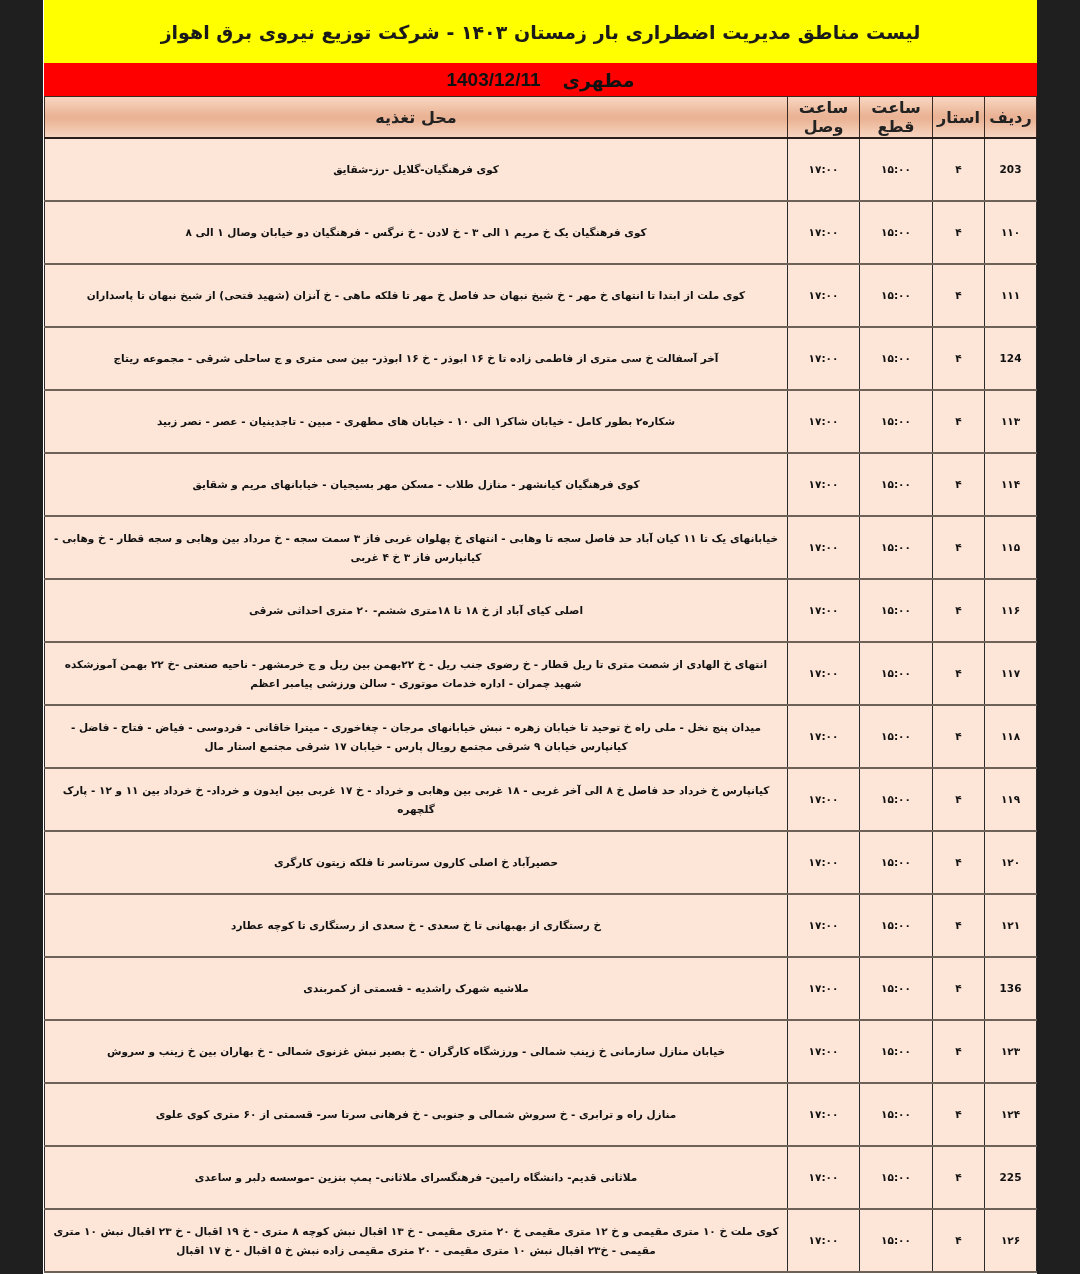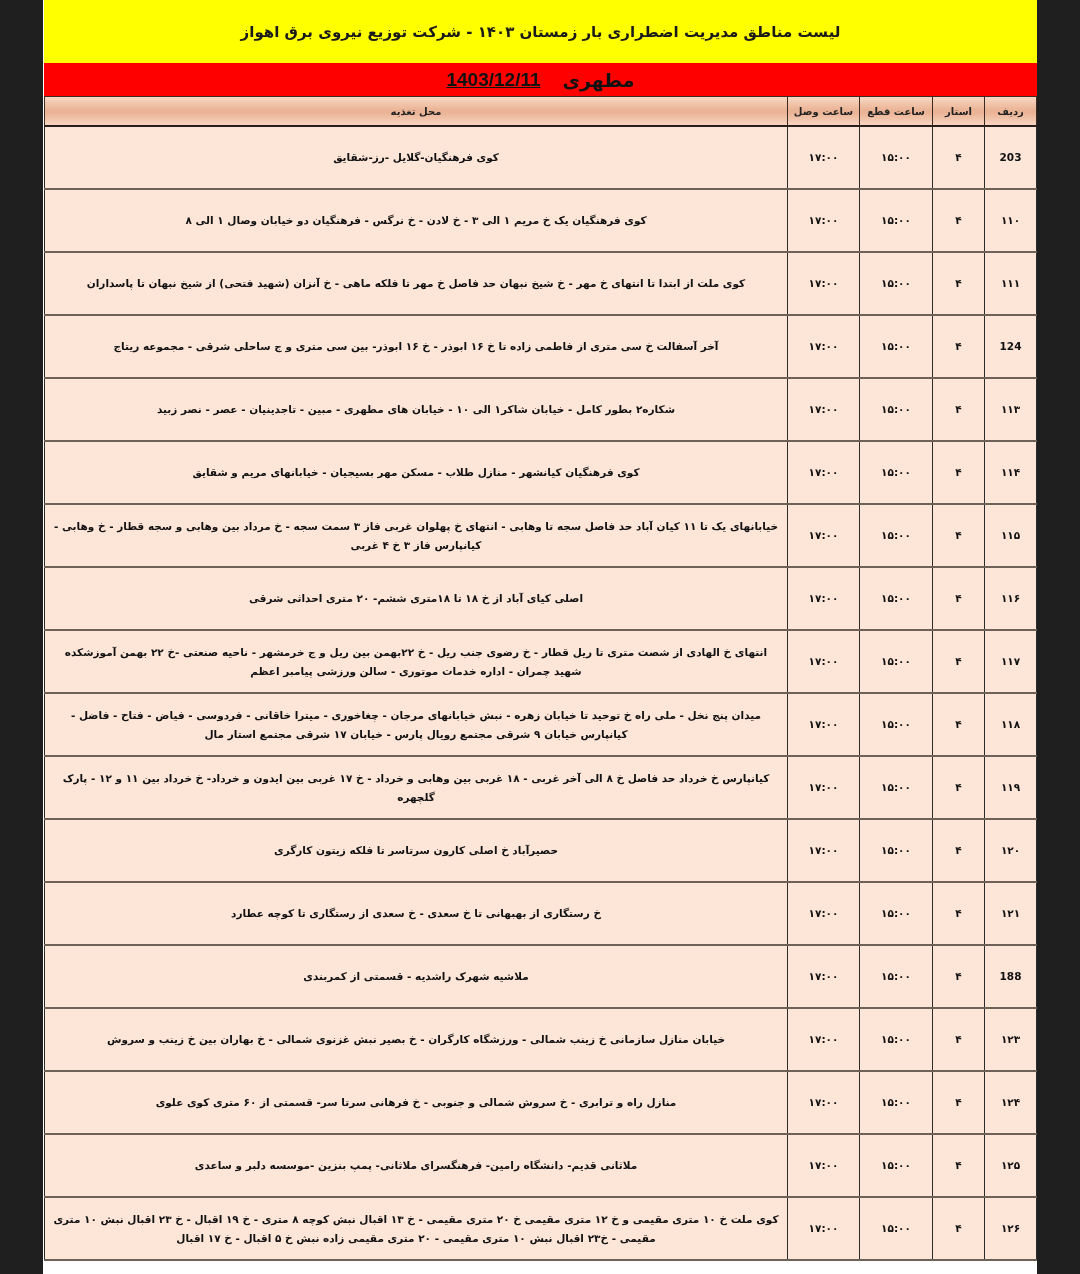--- a/index.html
+++ b/index.html
@@ -12,39 +12,39 @@
   .sheet {
     position: absolute; left: 43px; top: 0; width: 993px; height: 1274px;
     background: #ffffff;
     border-left: 1px solid #fff;
   }
   .title-bar {
     position: absolute; left: 0; top: 0; width: 993px; height: 63px;
     background: #ffff00;
     display: flex; align-items: center; justify-content: center;
     direction: rtl;
-    font-size: 15px; font-weight: bold; color: #1a1a1a;
+    font-size: 19px; font-weight: bold; color: #1a1a1a;
   }
   .date-bar {
     position: absolute; left: 0; top: 63px; width: 993px; height: 33px;
     background: #ff0000;
     display: flex; align-items: center; justify-content: center;
     direction: rtl;
     font-size: 19px; font-weight: bold; color: #111;
   }
-  .date-bar .date-value { direction: ltr; unicode-bidi: embed; margin-right: 22px; font-family: "Liberation Sans", sans-serif; text-decoration: underline; }
+  .date-bar .date-value { direction: ltr; unicode-bidi: embed; margin-right: 22px; font-family: "Liberation Sans", sans-serif; }
   table.grid {
     position: absolute; left: 0; top: 96px; width: 993px;
     border-collapse: collapse; direction: rtl;
     table-layout: fixed;
   }
   table.grid th {
     height: 26px;
     background: linear-gradient(to bottom, #f8d6c2 0%, #eab395 45%, #eab395 55%, #f8d6c2 100%);
-    font-size: 10px; font-weight: bold; color: #222;
+    font-size: 16px; font-weight: bold; color: #222;
     border: 1px solid #3a2a22;
     border-bottom: 2px solid #2a1f1a;
   }
   table.grid td {
     background: #fde5d8;
     border: 1px solid #2b2b2b;
     border-bottom: 2px solid #6e6258;
     text-align: center; vertical-align: middle;
     font-size: 10.5px; font-weight: bold; color: #111;
     padding: 0 6px; line-height: 19px;
@@ -170,42 +170,42 @@
           <td>حصیرآباد خ اصلی کارون سرتاسر تا فلکه زیتون کارگری</td>
         </tr>
         <tr class="r">
           <td class="num">۱۲۱</td>
           <td class="num">۴</td>
           <td class="num">۱۵:۰۰</td>
           <td class="num">۱۷:۰۰</td>
           <td>خ رستگاری از بهبهانی تا خ سعدی - خ سعدی از رستگاری تا کوچه عطارد</td>
         </tr>
         <tr class="r">
-          <td class="num">188</td>
+          <td class="num">136</td>
           <td class="num">۴</td>
           <td class="num">۱۵:۰۰</td>
           <td class="num">۱۷:۰۰</td>
           <td>ملاشیه شهرک راشدیه - قسمتی از کمربندی</td>
         </tr>
         <tr class="r">
           <td class="num">۱۲۳</td>
           <td class="num">۴</td>
           <td class="num">۱۵:۰۰</td>
           <td class="num">۱۷:۰۰</td>
           <td>خیابان منازل سازمانی خ زینب شمالی - ورزشگاه کارگران - خ بصیر نبش غزنوی شمالی - خ بهاران بین خ زینب و سروش</td>
         </tr>
         <tr class="r">
           <td class="num">۱۲۴</td>
           <td class="num">۴</td>
           <td class="num">۱۵:۰۰</td>
           <td class="num">۱۷:۰۰</td>
           <td>منازل راه و ترابری - خ سروش شمالی و جنوبی - خ فرهانی سرتا سر- قسمتی از ۶۰ متری کوی علوی</td>
         </tr>
         <tr class="r">
-          <td class="num">۱۲۵</td>
+          <td class="num">225</td>
           <td class="num">۴</td>
           <td class="num">۱۵:۰۰</td>
           <td class="num">۱۷:۰۰</td>
           <td>ملاثانی قدیم- دانشگاه رامین- فرهنگسرای ملاثانی- پمپ بنزین -موسسه دلبر و ساعدی</td>
         </tr>
         <tr class="r">
           <td class="num">۱۲۶</td>
           <td class="num">۴</td>
           <td class="num">۱۵:۰۰</td>
           <td class="num">۱۷:۰۰</td>

